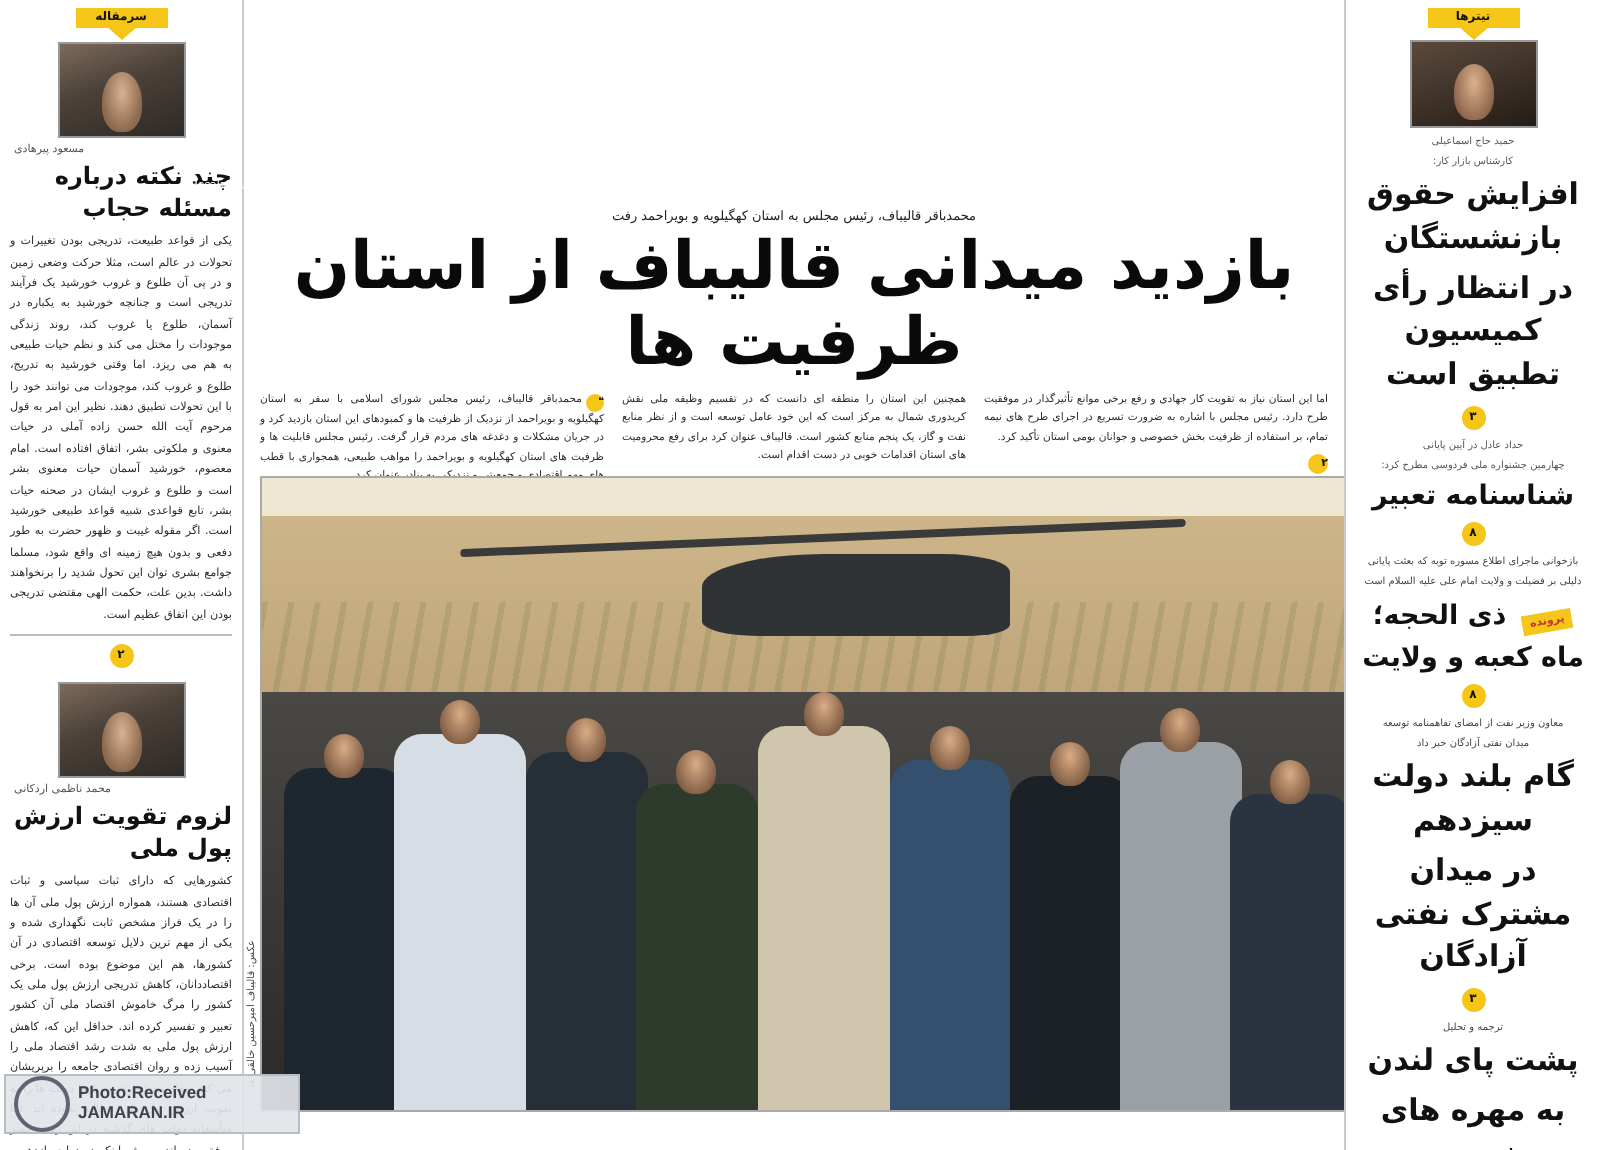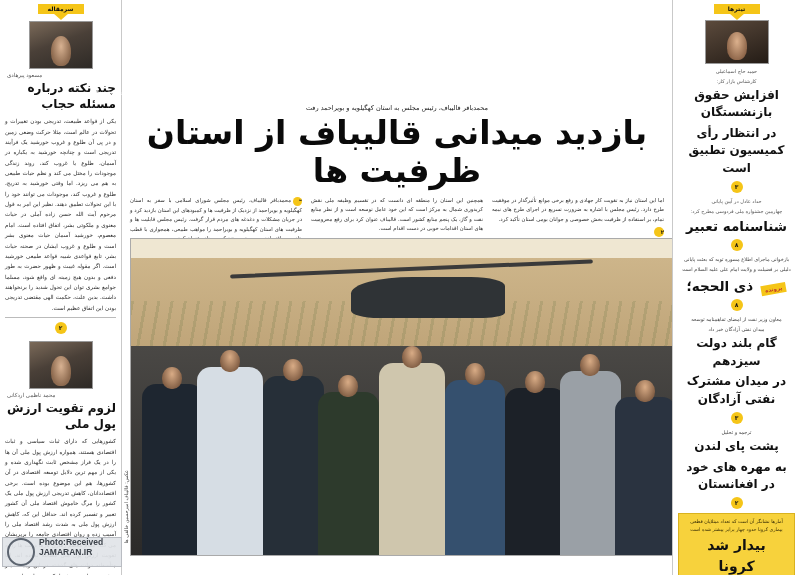--- a/index.html
+++ b/index.html
@@ -172,43 +172,43 @@
     content:"";position:absolute;left:50%;top:-17px;transform:translateX(-50%);
     width:20px;height:22px;border-radius:50% 50% 45% 45%;
     background:radial-gradient(ellipse at 50% 32%,#d9ac86,#7d5a41 78%);
   }
   .cap-left{
     position:absolute;left:123px;top:470px;width:10px;
     font-size:5px;color:#444;writing-mode:vertical-rl;transform:rotate(180deg);
     white-space:nowrap;
   }
   .watermark{
-    position:absolute;left:2px;bottom:8px;width:120px;height:30px;
+    position:absolute;left:2px;bottom:8px;width:148px;height:30px;
     background:rgba(225,228,232,.92);border:1px solid #b9bcc2;
-    display:flex;align-items:flex-start;gap:4px;padding:0 4px;box-sizing:border-box;
+    display:flex;align-items:center;gap:4px;padding:0 4px;box-sizing:border-box;
     direction:ltr;
   }
   .wm-logo{
     width:24px;height:24px;border-radius:50%;border:2px solid #5d6570;
     flex:0 0 auto;
   }
   .wm-txt{font-size:8.5px;font-weight:bold;color:#3d434b;line-height:1.15;font-family:"Liberation Sans",sans-serif;}
 
   
   .tz-photo{
     width:62px;height:42px;margin:6px auto 3px;
     background:linear-gradient(160deg,#5b4a3c,#241c16);border:1px solid #999;position:relative;overflow:hidden;
   }
   .tz-photo:after{
     content:"";position:absolute;left:50%;top:26%;transform:translateX(-50%);
     width:20px;height:28px;border-radius:50% 50% 42% 42%;
     background:radial-gradient(ellipse at 50% 34%,#dcb18d,#8d6549 75%);
   }
   .tz-src{font-size:5px;color:#555;text-align:center;line-height:1.6;margin:2px 1px;}
-  .tz-title{font-size:12px;font-weight:bold;text-align:center;line-height:1.45;margin:2px 0 3px;}
+  .tz-title{font-size:15px;font-weight:bold;text-align:center;line-height:1.45;margin:2px 0 3px;}
   .tz-title.big{font-size:13.5px;line-height:1.35;}
   .tz-sub{font-size:5px;color:#444;text-align:center;line-height:1.65;margin:2px 2px;}
   .flag{
     position:relative;display:inline-block;background:#f5c518;color:#c0392b;
     font-size:5.5px;font-weight:bold;padding:2px 4px;transform:rotate(-10deg);
     margin-left:3px;
   }
   .corona-box{
     background:#f7d23c;border:1px solid #d9b21f;padding:4px;margin-top:4px;
   }
@@ -363,20 +363,21 @@
       <div class="pagebadge">۸</div>
     </div>
 
     <div>
       <div class="tz-sub">بازخوانی ماجرای اطلاع مسوره توبه که بعثت پایانی</div>
       <div class="tz-sub">دلیلی بر فضیلت و ولایت امام علی علیه السلام است</div>
       <div class="ctr">
         <span class="flag">پرونده</span>
         <span class="tz-title big" style="display:inline;">ذی الحجه؛</span>
       </div>
+      <div class="tz-title big">ماه کعبه و ولایت</div>
       <div class="pagebadge">۸</div>
     </div>
 
     <div>
       <div class="tz-sub">معاون وزیر نفت از امضای تفاهمنامه توسعه</div>
       <div class="tz-sub">میدان نفتی آزادگان خبر داد</div>
       <div class="tz-title">گام بلند دولت سیزدهم</div>
       <div class="tz-title">در میدان مشترک نفتی آزادگان</div>
       <div class="pagebadge">۳</div>
     </div>

